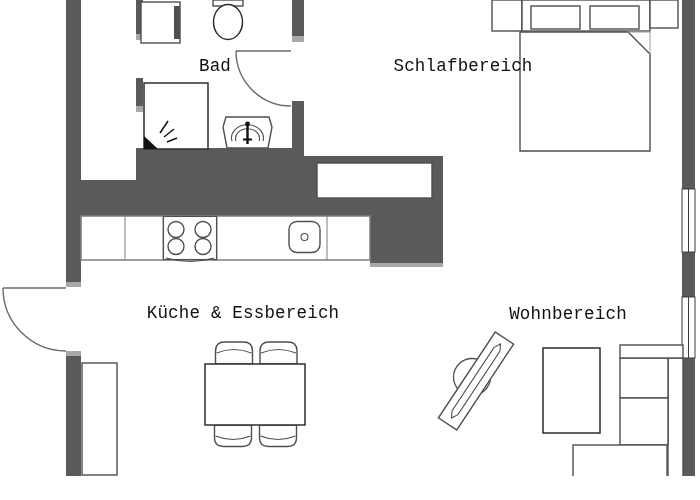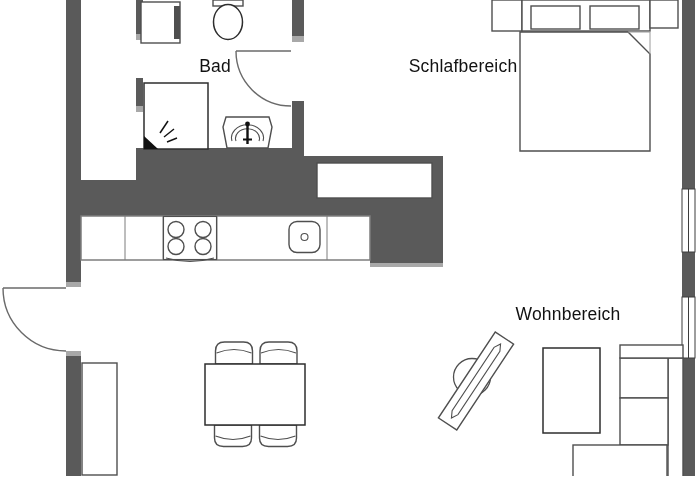--- a/index.html
+++ b/index.html
@@ -1,21 +1,21 @@
 <!DOCTYPE html>
 <html style="--wall: #5a5a5a; --wall-cap: #a8a8a8; --line-dark: #2e2e2e; --line-mid: #4f4f4f; --line-light: #7d7d7d; --background: #ffffff; --text: #111111;"><head>
 <meta charset="utf-8">
 <style>
   :root{
     --wall:#5a5a5a; --wall-cap:#a8a8a8; --line-dark:#2e2e2e; --line-mid:#4f4f4f;
     --line-light:#7d7d7d; --background:#ffffff; --text:#111111;
   }
   html,body{margin:0;padding:0;background:var(--background);}
   #plan{position:relative;width:700px;height:476px;background:var(--background);overflow:hidden;
-        font-family:Liberation Sans, sans-serif;}
+        font-family:Liberation Mono, monospace;}
   #plan svg{position:absolute;left:0;top:0;}
   .wall{fill:var(--wall);stroke:none;}
   .cap{fill:var(--wall-cap);stroke:none;}
   .furn{fill:#fff;stroke:var(--line-mid);stroke-width:1.4;}
   .furnD{fill:#fff;stroke:var(--line-dark);stroke-width:1.5;}
   .thin{fill:none;stroke:var(--line-mid);stroke-width:1.1;}
   .counter{fill:#fff;stroke:var(--line-light);stroke-width:1.5;}
   .divline{stroke:var(--line-light);stroke-width:1;}
   .door{fill:none;stroke:#6a6a6a;stroke-width:1.4;}
   .ink{fill:var(--text);}
@@ -150,14 +150,15 @@
         <rect class="furn" x="620" y="398" width="48" height="47"></rect>
         <rect class="furn" x="620" y="492" width="48" height="8"></rect>
         <rect class="furn" x="573" y="445" width="94" height="47"></rect>
         <rect class="furn" x="620" y="345" width="63" height="13"></rect>
       </g>
     </g>
   </svg>
 
   <div class="room-label" style="left:215px;top:66px;">Bad</div>
   <div class="room-label" style="left:463px;top:66px;">Schlafbereich</div>
+  <div class="room-label" style="left:243px;top:313px;">Küche &amp; Essbereich</div>
   <div class="room-label" style="left:568px;top:314px;text-align:right;">Wohnbereich</div>
 </div>
 
 </body></html>

